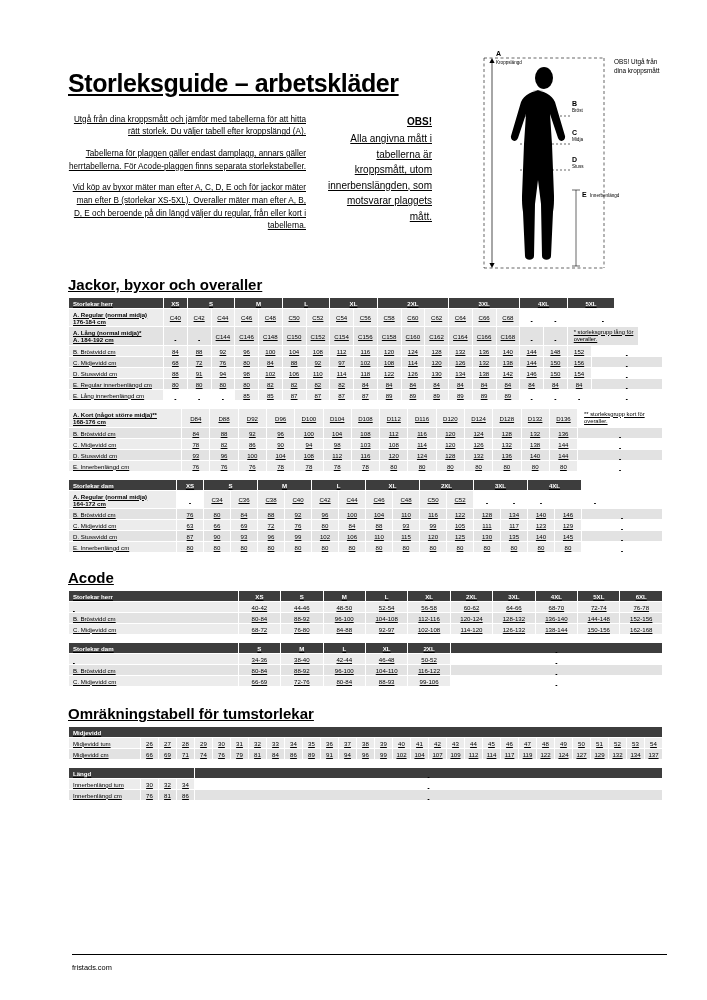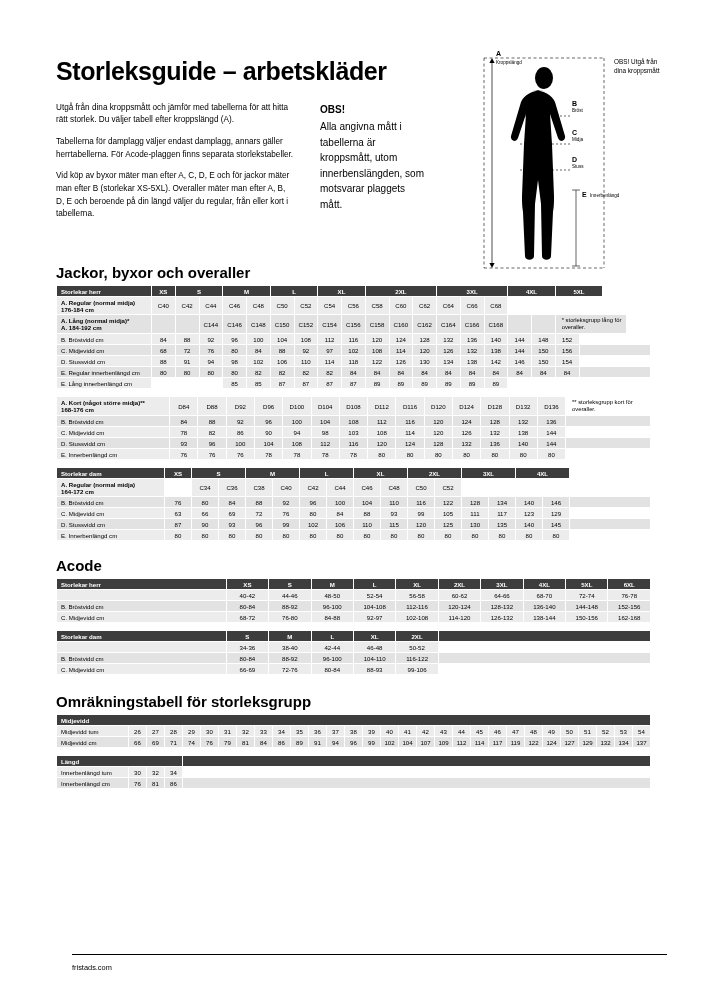--- a/index.html
+++ b/index.html
@@ -5,29 +5,29 @@
   * { box-sizing: border-box; }
   html, body { margin:0; padding:0; }
   body {
     width: 707px; height: 1000px;
     background: #ffffff;
     font-family: "Liberation Sans", sans-serif;
     color: #000000;
     position: relative;
     overflow: hidden;
   }
-  .page { position:relative; width:707px; height:1000px; padding: 0; }
+  .page { position:relative; width:707px; height:1000px; padding: 12px; text-decoration: underline; }
 
   
   .header { position:relative; padding: 58px 56px 0 56px; }
   h1.title {
     font-size: 25px; font-weight: bold; letter-spacing: -0.4px;
     margin: 0 0 16px 0; line-height: 1.1;
   }
-  .intro-wrap { display:flex; gap: 26px; }
+  .intro-wrap { display:flex; gap: 16px; text-align: right; }
   .intro-col { width: 238px; font-size: 8.2px; line-height: 1.55; }
   .intro-col p { margin: 0 0 9px 0; }
   .obs-col { width: 110px; font-size: 10px; line-height: 1.55; }
   .obs-col .obs-title { font-weight:bold; margin:0 0 2px 0; }
   .obs-col p { margin:0; }
 
   
   .figure {
     position:absolute; right: 40px; top: 40px;
     width: 205px; height: 235px;
@@ -84,21 +84,21 @@
 </head>
 <body>
 
 <div class="page">
 
   <div class="header">
     <h1 class="title">Storleksguide – arbetskläder</h1>
     <div class="intro-wrap">
       <div class="intro-col">
         <p>Utgå från dina kroppsmått och jämför med tabellerna för att hitta rätt storlek. Du väljer tabell efter kroppslängd (A).</p>
-        <p>Tabellerna för damplagg väljer endast damplagg, annars gäller herrtabellerna. För Acode-plaggen finns separata storlekstabeller.</p>
+        <p>Tabellerna för plaggen gäller endast damplagg, annars gäller herrtabellerna. För Acode-plaggen finns separata storlekstabeller.</p>
         <p>Vid köp av byxor mäter man efter A, C, D, E och för jackor mäter man efter B (storlekar XS-5XL). Overaller mäter man efter A, B, D, E och beroende på din längd väljer du regular, från eller kort i tabellerna.</p>
       </div>
       <div class="obs-col">
         <p class="obs-title">OBS!</p>
         <p>Alla angivna mått i tabellerna är kroppsmått, utom innerbenslängden, som motsvarar plaggets mått.</p>
       </div>
     </div>
   </div>
 
   <div class="figure">
@@ -623,21 +623,21 @@
             <td>80-84</td>
             <td>88-93</td>
             <td>99-106</td>
             <td class="blank" colspan="5">&nbsp;</td>
           </tr>
         </tbody>
       </table>
   </div>
 
   <div class="section sec3">
-    <div class="section-title">Omräkningstabell för storleksgrupp</div>
+    <div class="section-title">Omräkningstabell för tumstorlekar</div>
     <table class="t">
         <tbody id="tb-tum-midja">
           <tr class="hdr">
             <td class="lbl" colspan="33">Midjevidd</td>
           </tr>
           <tr>
             <td class="lbl" colspan="4">Midjevidd tum</td>
             <td>26</td>
             <td>27</td>
             <td>28</td>

